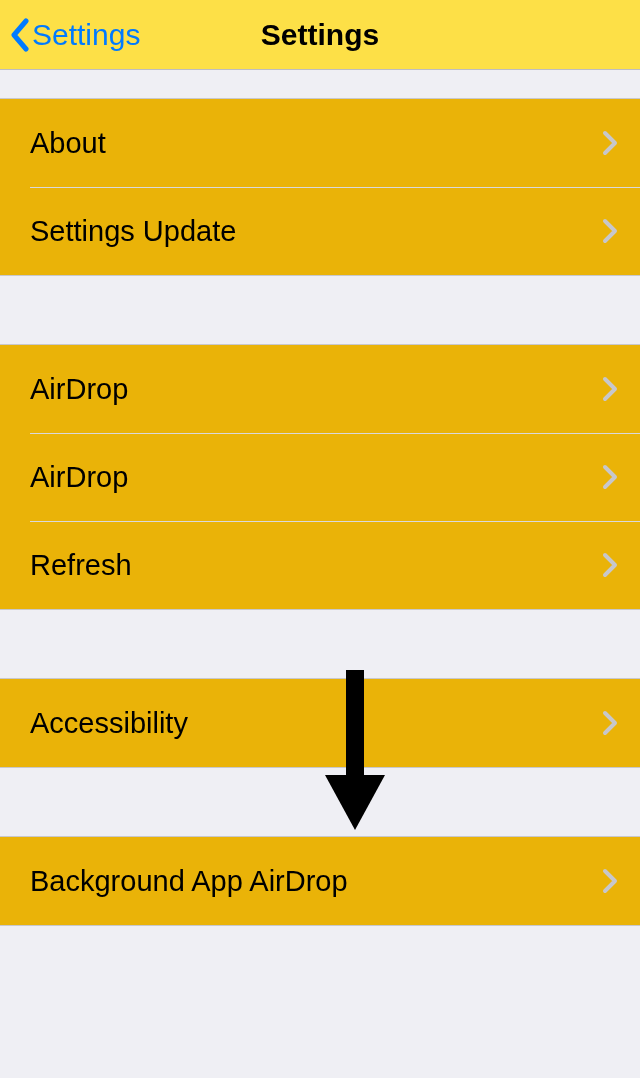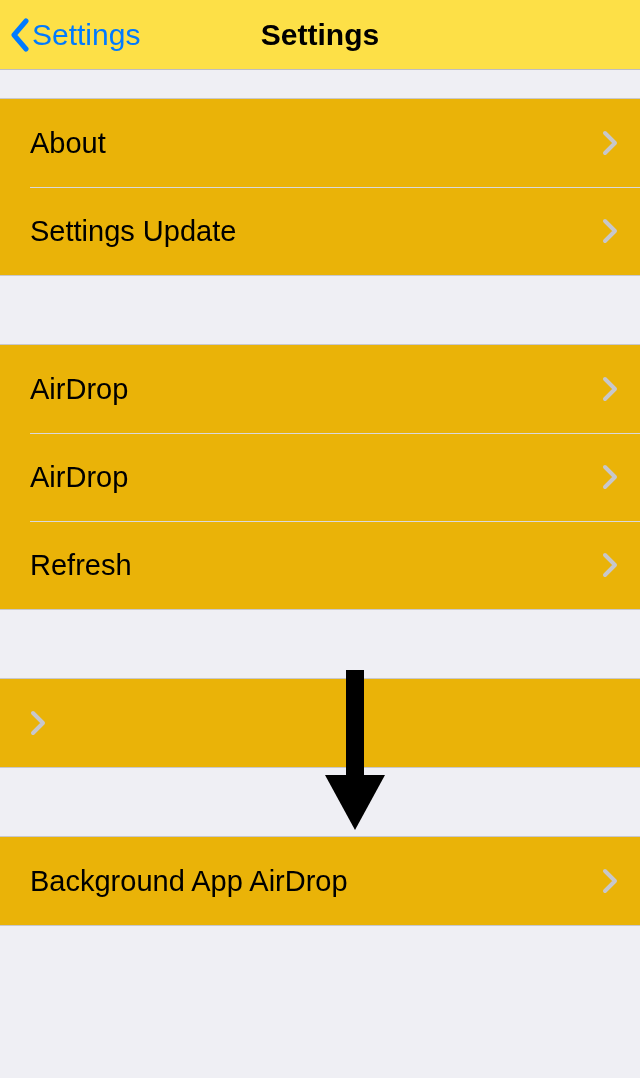--- a/index.html
+++ b/index.html
@@ -141,20 +141,21 @@
             <polyline points="3,3 13,13 3,23" fill="none" stroke="#c7c7cc" stroke-width="4" stroke-linecap="round" stroke-linejoin="round"></polyline>
           </svg>
       </span>
     </div>
   </div>
 
   <div class="gap"></div>
 
   <div class="group">
     <div class="row">
+      <span class="row-label">Accessibility</span>
       <span class="disclosure">
         <svg width="16" height="26" viewBox="0 0 16 26">
             <polyline points="3,3 13,13 3,23" fill="none" stroke="#c7c7cc" stroke-width="4" stroke-linecap="round" stroke-linejoin="round"></polyline>
           </svg>
       </span>
     </div>
   </div>
 
   <div class="gap"></div>
 

